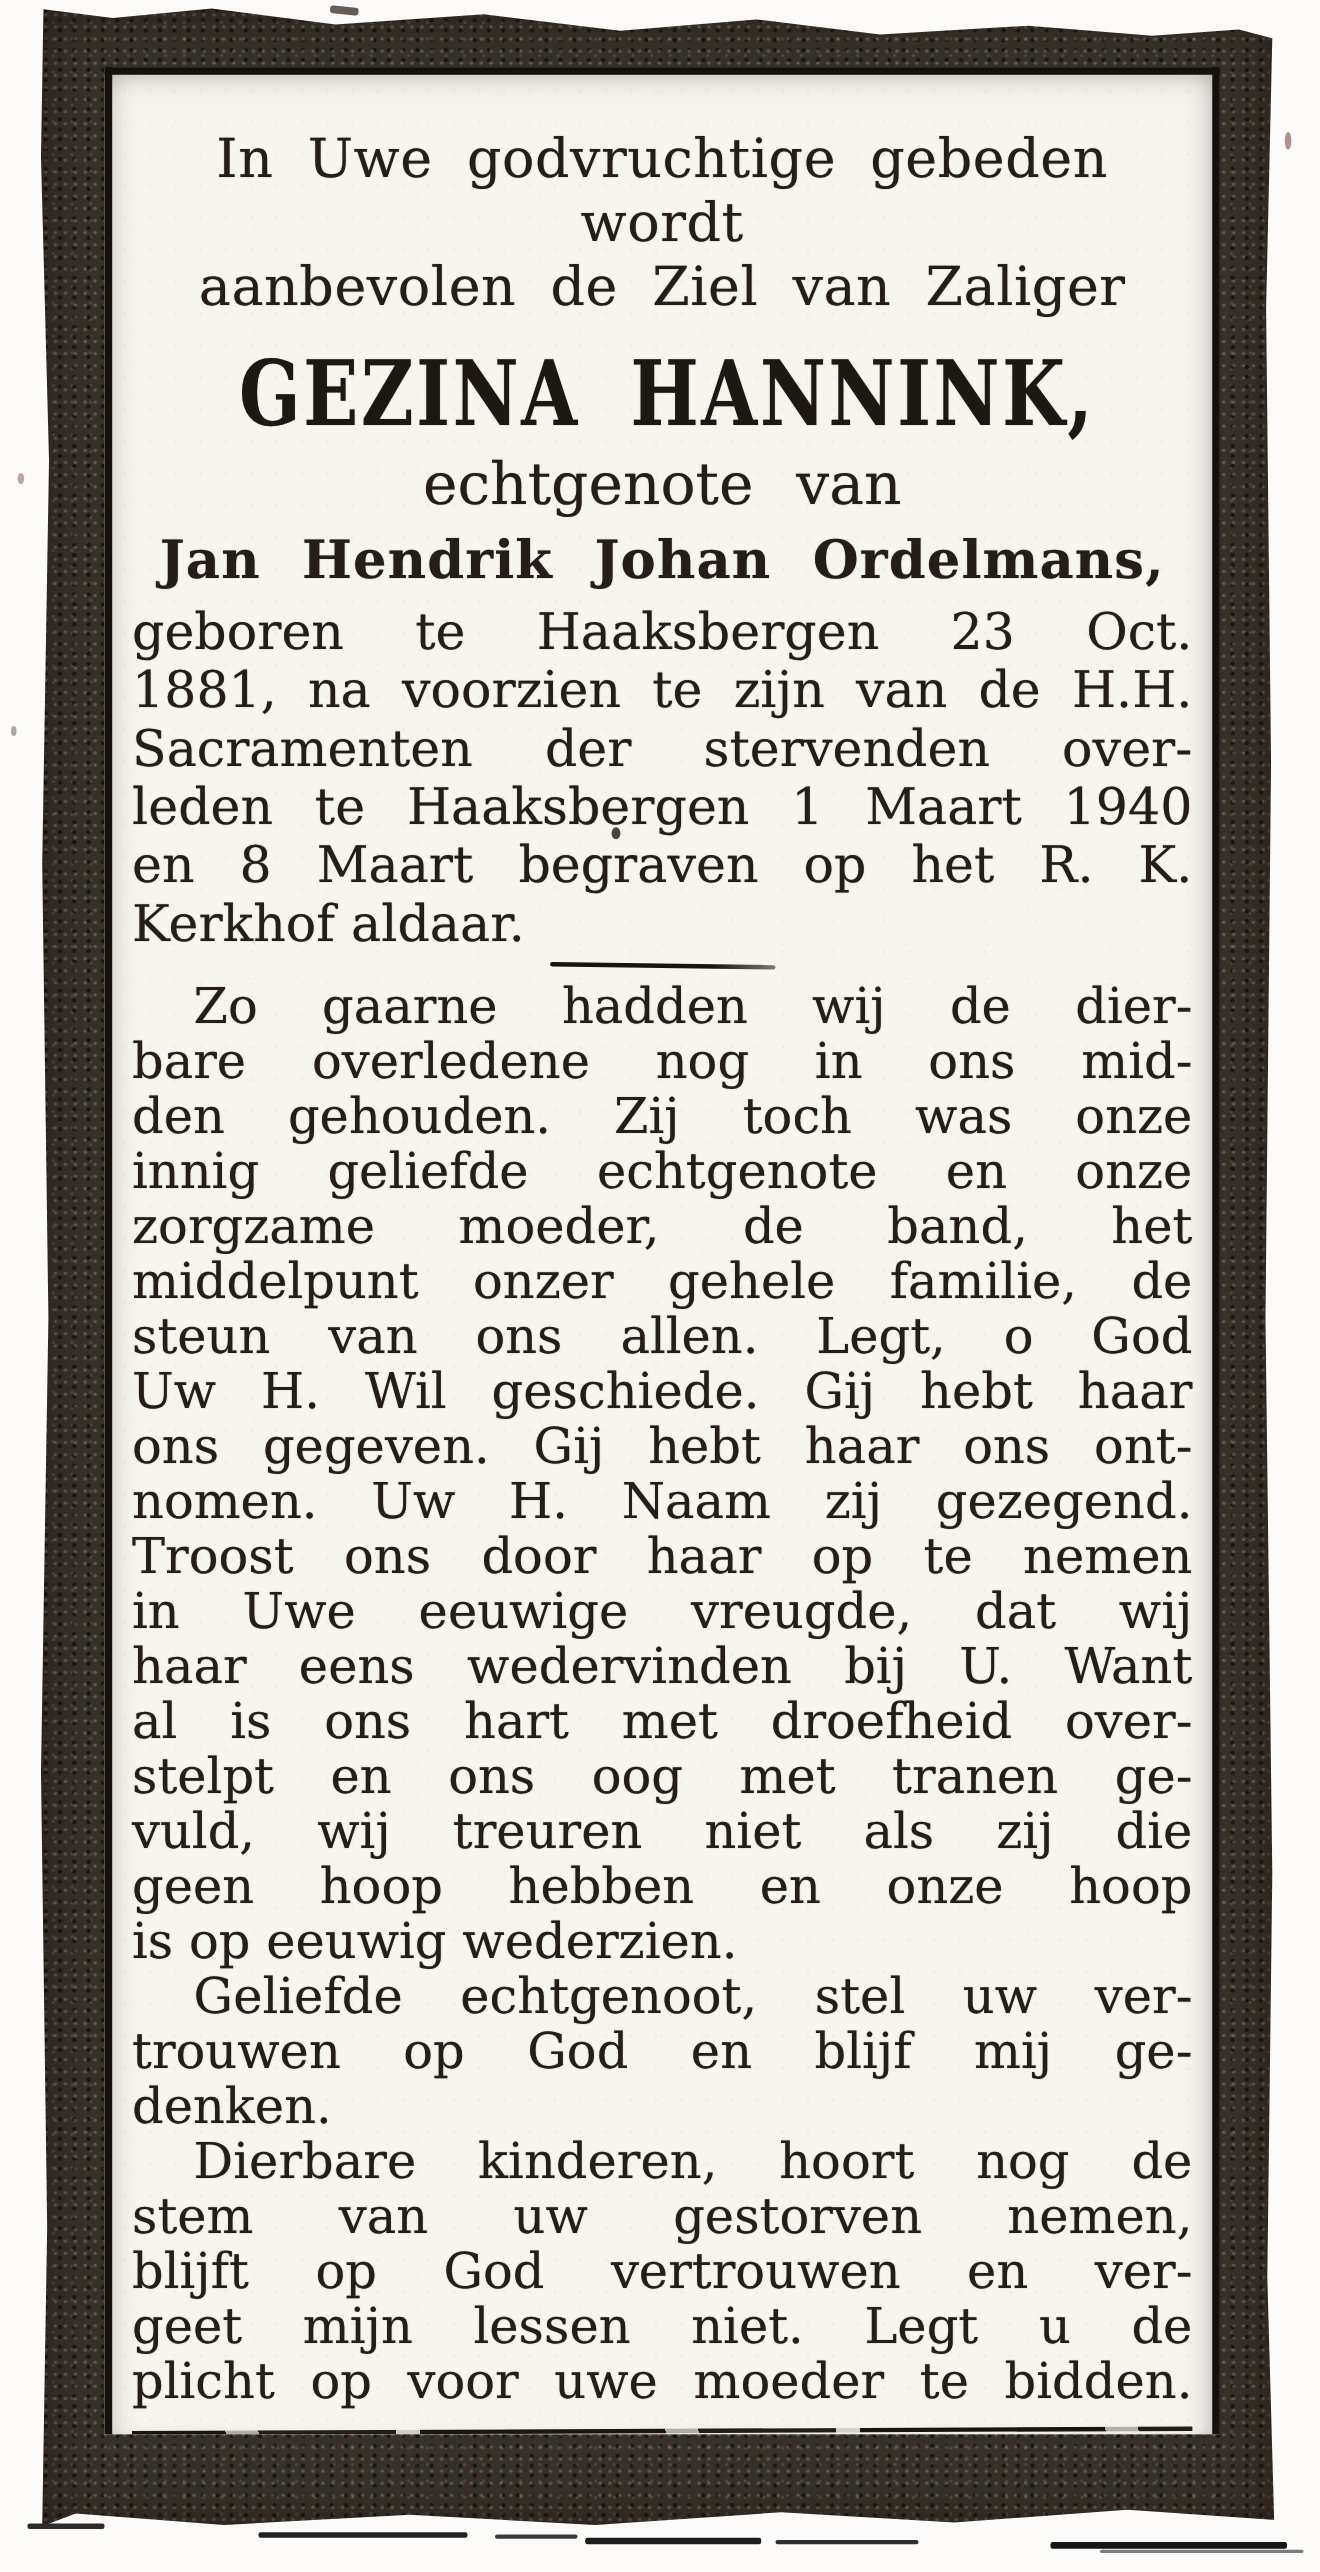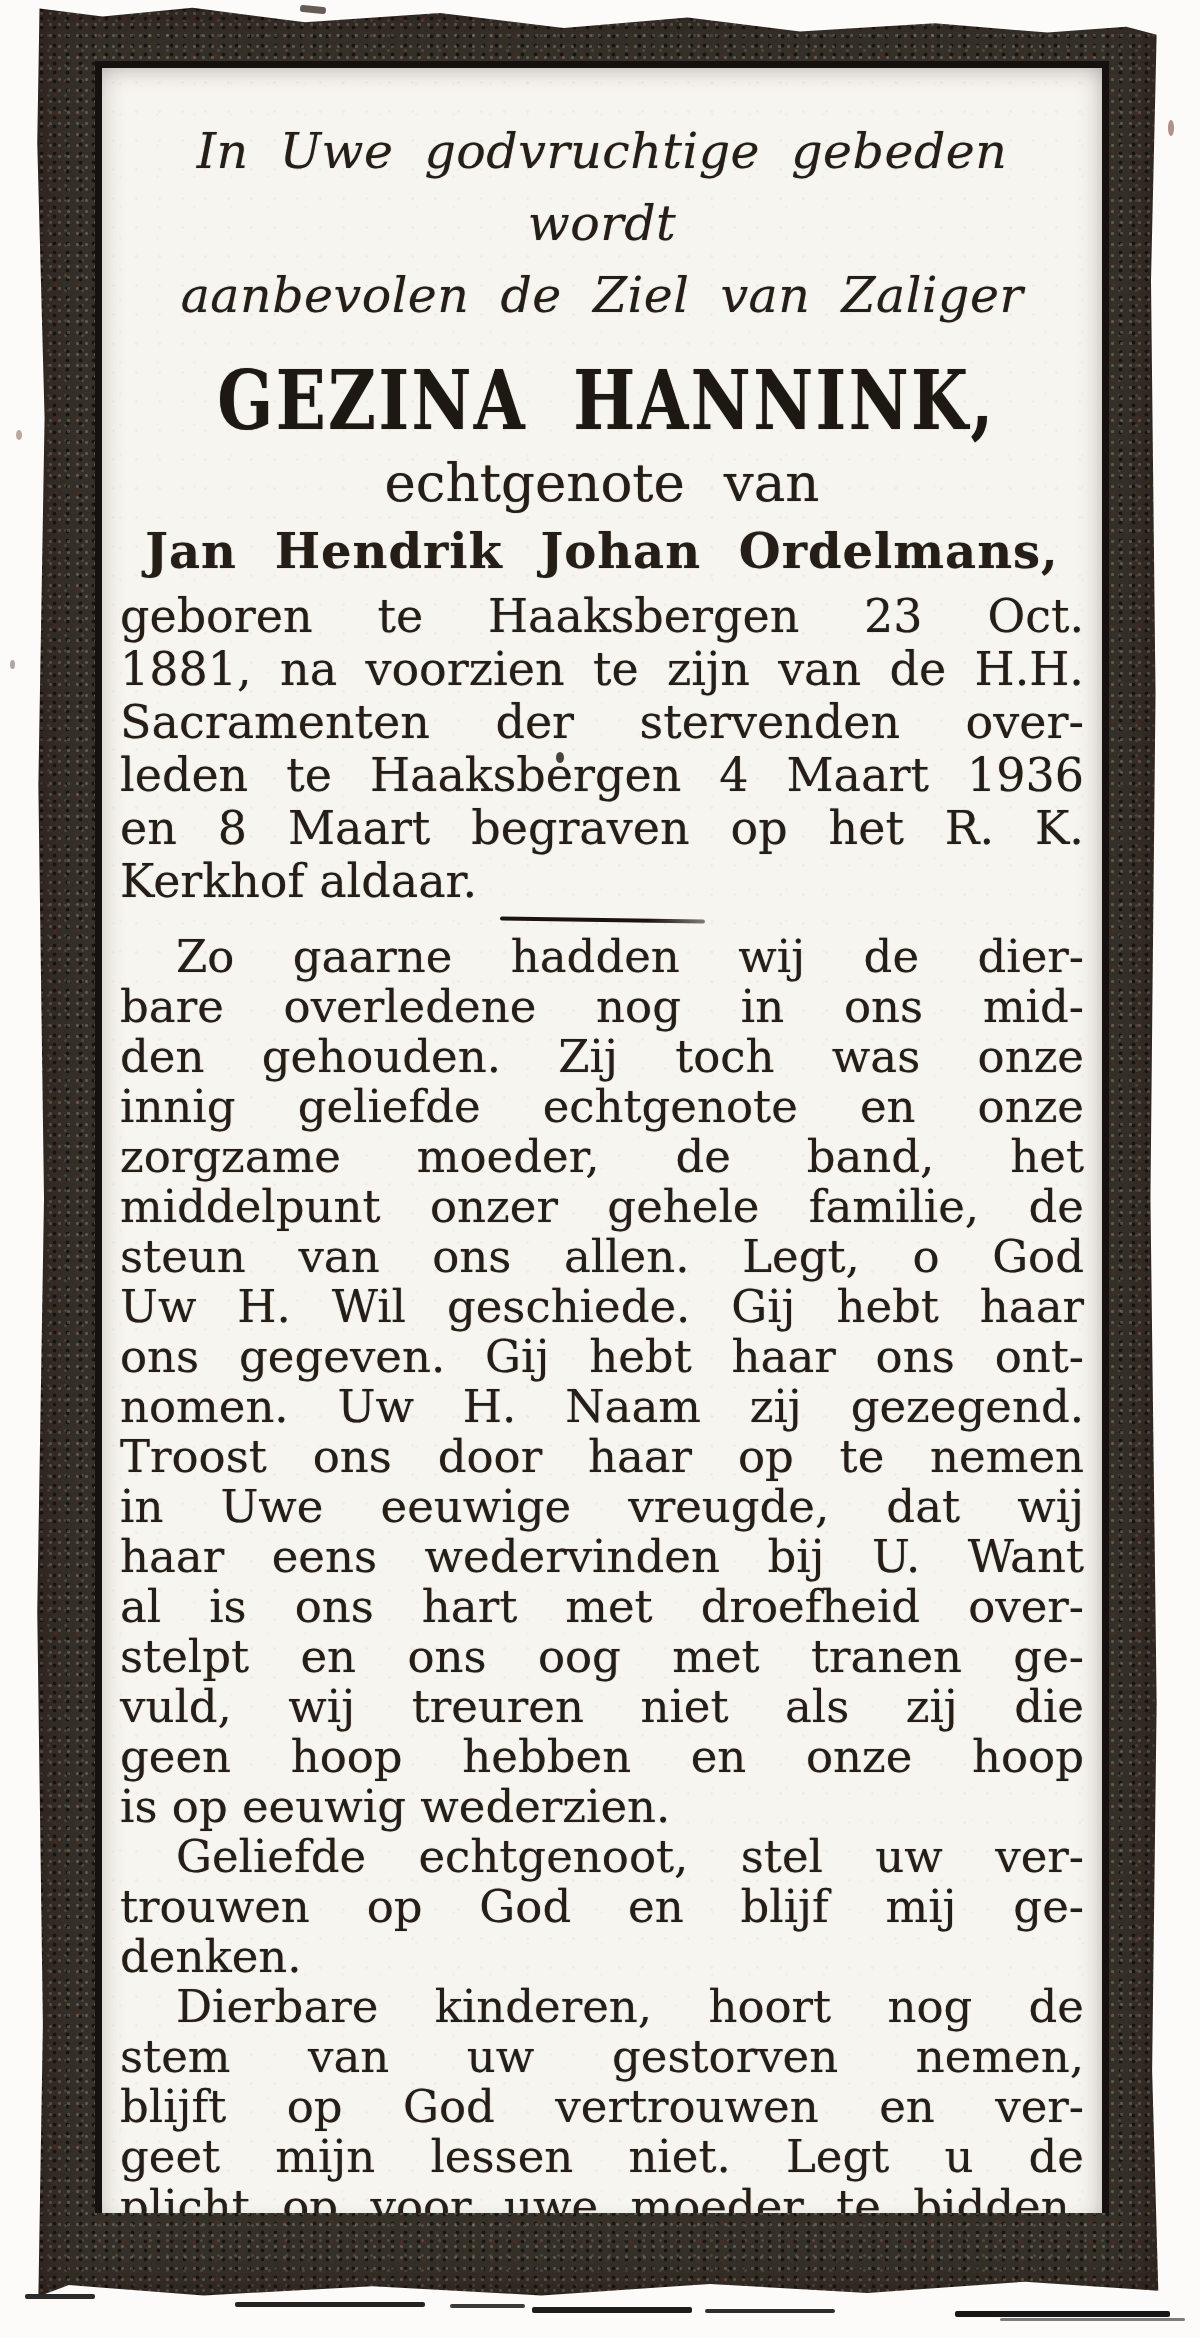--- a/index.html
+++ b/index.html
@@ -41,21 +41,21 @@
     box-shadow:inset -16px 0 26px -18px rgba(70,62,54,.40),
                inset 16px 0 26px -18px rgba(70,62,54,.28),
                inset 0 18px 26px -18px rgba(70,62,54,.30);
     overflow:hidden;
     padding:48px 18px 0 18px;
     color:#241e16;
   }
   .panel *{text-shadow:0 0 1px rgba(36,28,18,.55);}
   
   .intro{
-    font-style:italic;font-size:49px;line-height:72px;text-align:center;
+    font-size:49px;line-height:58px;text-align:center;
     word-spacing:15px;letter-spacing:.5px;
   }
   .name{
     margin-top:22px;font-weight:bold;font-size:82px;line-height:92px;
     text-align:center;white-space:nowrap;letter-spacing:3px;word-spacing:26px;
     color:#1e1812;
   }
   .name .squeeze{display:inline-block;transform:scaleX(.8);transform-origin:50% 50%;}
   .relation{
     margin-top:6px;font-size:53px;line-height:62px;text-align:center;word-spacing:22px;
@@ -100,21 +100,21 @@
     </div>
 
     <div class="name"><span class="squeeze">GEZINA HANNINK,</span></div>
     <div class="relation">echtgenote van</div>
     <div class="spouse">Jan Hendrik Johan Ordelmans,</div>
 
     <div class="vitals">
       <div class="line j">geboren te Haaksbergen 23 Oct.</div>
       <div class="line j">1881, na voorzien te zijn van de H.H.</div>
       <div class="line j">Sacramenten der stervenden over-</div>
-      <div class="line j">leden te Haaksbergen 4 Maart 1936</div>
+      <div class="line j">leden te Haaksbergen 1 Maart 1940</div>
       <div class="line j">en 8 Maart begraven op het R. K.</div>
       <div class="line c">Kerkhof aldaar.</div>
     </div>
 
     <div class="divider"></div>
 
     <div class="body">
       <div>
         <div class="line j ind">Zo gaarne hadden wij de dier-</div>
         <div class="line j">bare overledene nog in ons mid-</div>

